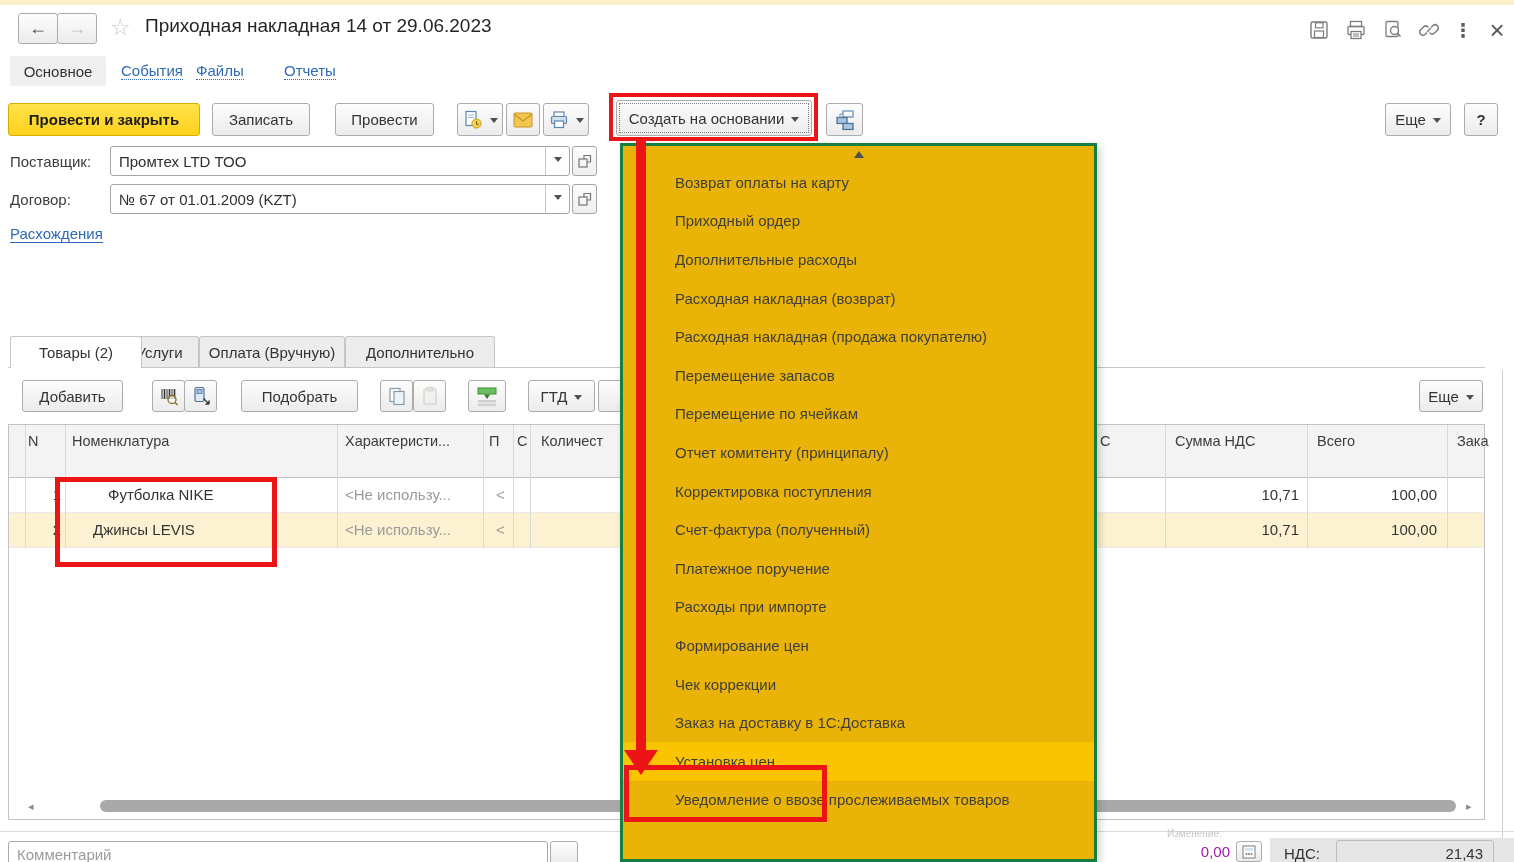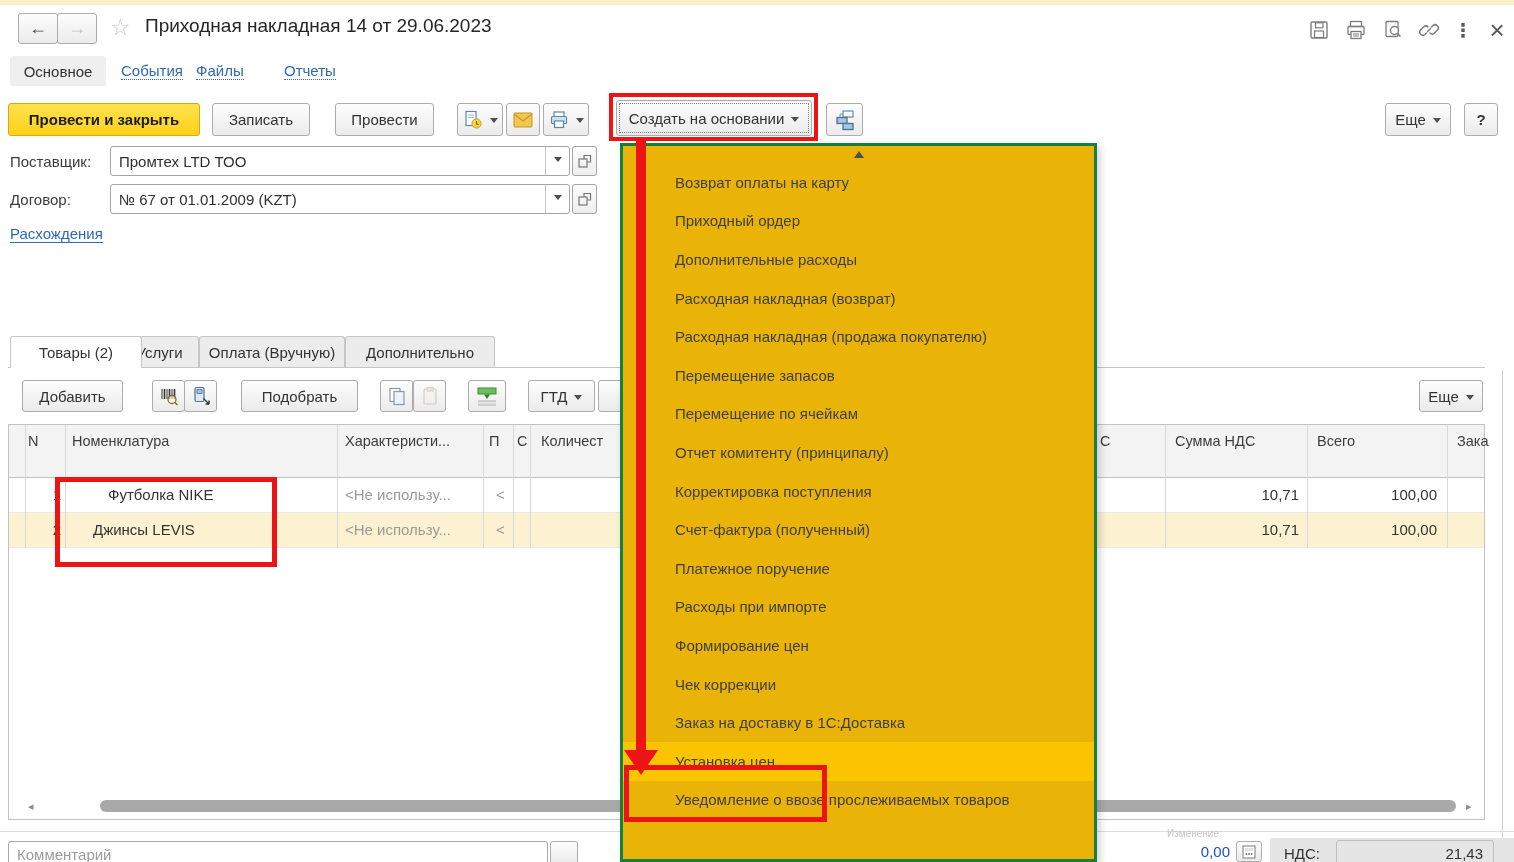--- a/index.html
+++ b/index.html
@@ -339,21 +339,21 @@
 
   <div class="abs scroll-arrow" style="left:28px;">◂</div>
   <div class="abs hscroll-thumb"></div>
   <div class="abs scroll-arrow" style="left:1466px;">▸</div>
   <div class="abs rightline"></div>
 
   <div class="abs footer-divider"></div>
   <input id="comment-input" placeholder="Комментарий" style="">
   <div class="btn" style="left:550px; top:841px; width:28px; height:24px;"></div>
   <div class="abs" style="left:1167px; top:828px; font-size:10px; color:#c6c6c6;">Изменение:</div>
-  <div class="abs" style="left:1120px; top:843px; width:110px; text-align:right; color:#1d4ed8;">0,00</div>
+  <div class="abs" style="left:1120px; top:843px; width:110px; text-align:right; color:#a21caf;">0,00</div>
   <div class="btn" style="left:1236px; top:841px; width:26px; height:21px;">
     <svg width="14" height="14" viewBox="0 0 14 14">
         <rect x="1" y="1" width="12" height="12" fill="#fff" stroke="#7d7d7d"></rect>
         <rect x="3" y="3" width="8" height="3" fill="#d7e4f0"></rect>
         <circle cx="4.5" cy="9" r="1" fill="#7d7d7d"></circle>
         <circle cx="7" cy="9" r="1" fill="#7d7d7d"></circle>
         <circle cx="9.5" cy="9" r="1" fill="#7d7d7d"></circle>
       </svg>
   </div>
   <div class="abs vat-panel">

